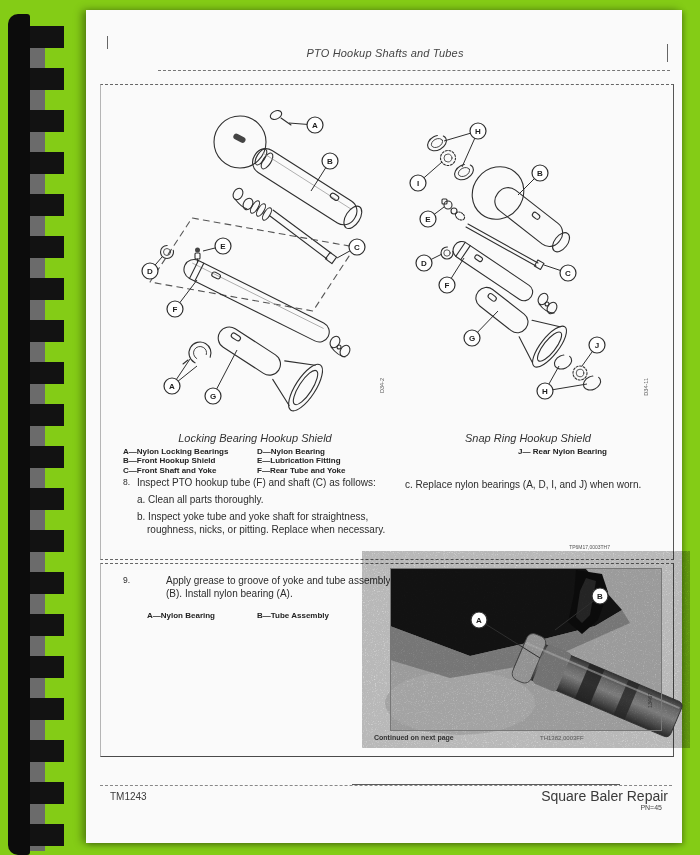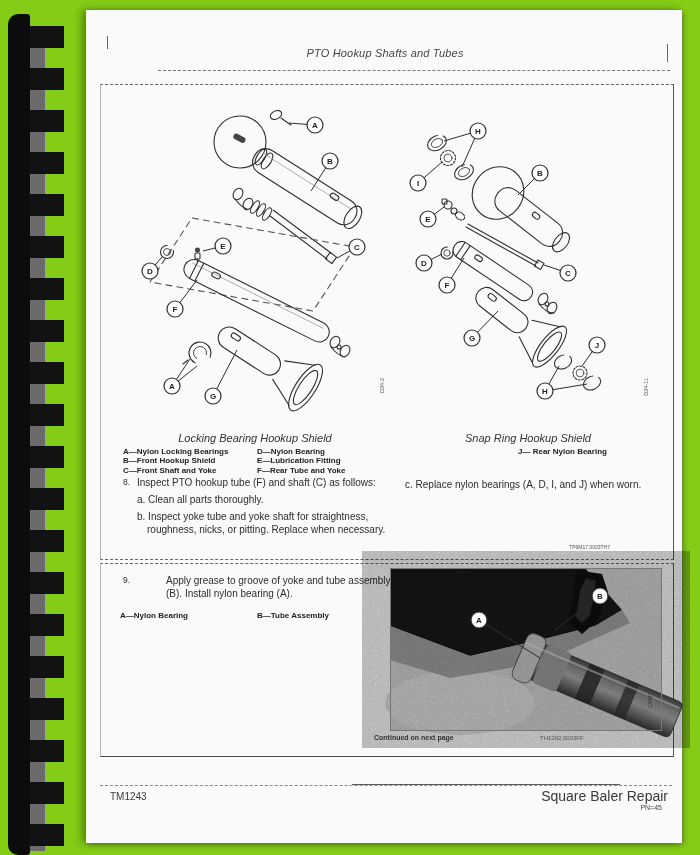--- a/index.html
+++ b/index.html
@@ -284,21 +284,21 @@
   <div class="step-num" style="left:123px;top:477px;">8.</div>
   <div class="step-text" style="left:137px;top:477px;width:262px;">Inspect PTO hookup tube (F) and shaft (C) as follows:</div>
   <div class="step-text" style="left:137px;top:494px;width:250px;">a. Clean all parts thoroughly.</div>
   <div class="step-text hang" style="left:137px;top:511px;width:250px;">b. Inspect yoke tube and yoke shaft for straightness, roughness, nicks, or pitting.  Replace when necessary.</div>
   <div class="step-text" style="left:405px;top:479px;width:262px;">c. Replace nylon bearings (A, D, I, and J) when worn.</div>
   <div class="ref-code" style="left:480px;top:544px;width:130px;text-align:right;">TP6M17,0003TH7</div>
 
   <div class="box2"></div>
   <div class="step-num" style="left:123px;top:575px;">9.</div>
   <div class="step-text" style="left:137px;top:575px;width:232px;margin-left:29px;">Apply grease to groove of yoke and tube assembly (B). Install nylon bearing (A).</div>
-  <div class="small-bold" style="left:120px;top:611px;">A—Nylon Bearing</div>
+  <div class="small-bold" style="left:147px;top:611px;">A—Nylon Bearing</div>
   <div class="small-bold" style="left:257px;top:611px;">B—Tube Assembly</div>
 
   <svg style="left:390px;top:568px;" width="272" height="163" viewBox="0 0 272 163">
     <defs>
       <linearGradient id="shaftG" x1="0" y1="0" x2="0" y2="1">
         <stop offset="0" stop-color="#474747"></stop>
           <stop offset="0.25" stop-color="#8b8b8b"></stop>
         <stop offset="0.5" stop-color="#a8a8a8"></stop>
           <stop offset="0.78" stop-color="#6a6a6a"></stop>
         <stop offset="1" stop-color="#383838"></stop>

